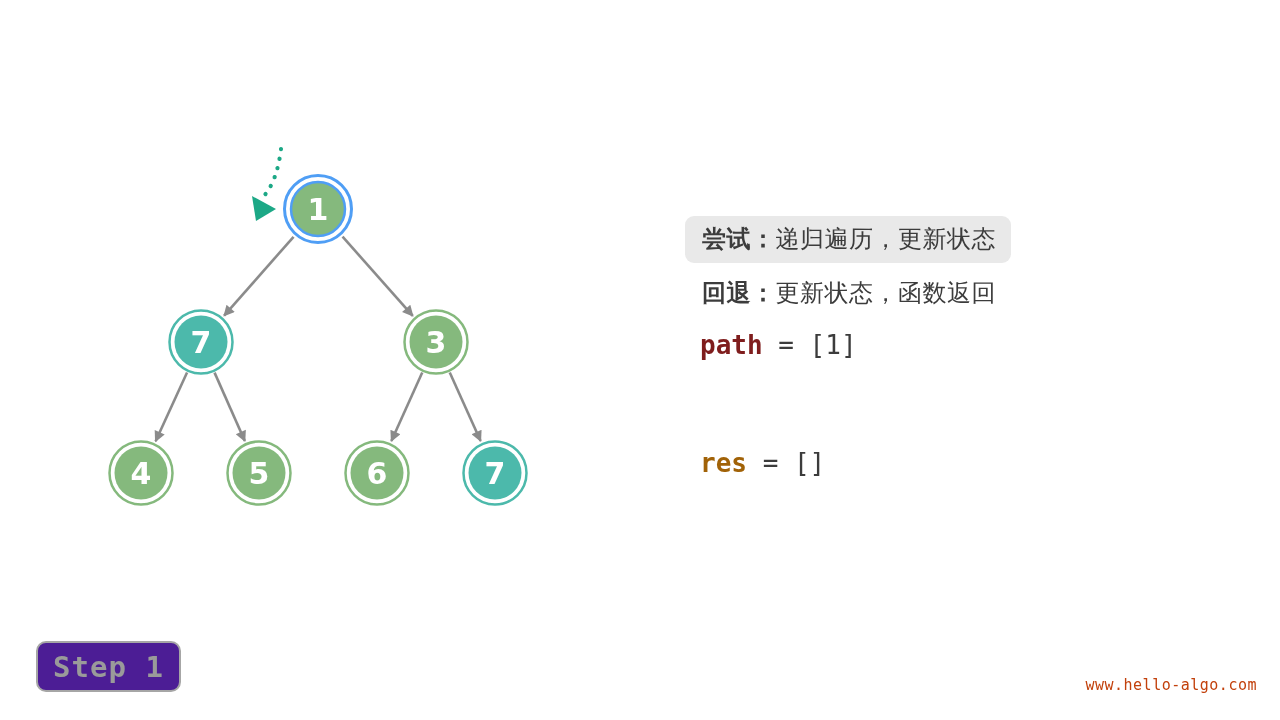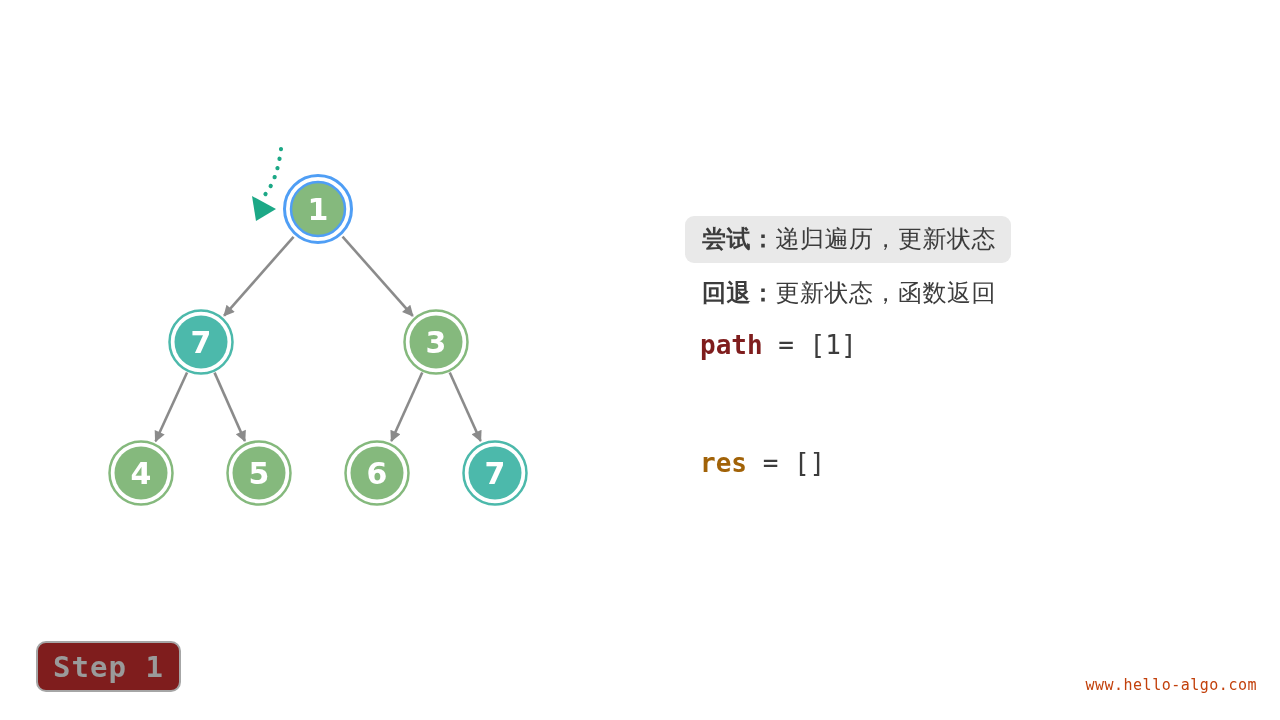--- a/index.html
+++ b/index.html
@@ -42,21 +42,21 @@
   }
   .path-line { top: 114px; }
   .res-line  { top: 232px; }
   .code-var  { font-weight: bold; }
   .path-line .code-var { color: #7f1d1d; }
   .res-line  .code-var { color: #a16207; }
 
   .step-box {
     position: absolute; left: 36px; top: 641px;
     width: 145px; height: 51px;
-    background: #7f1d1d;
+    background: #4c1d95;
     border: 2px solid #a6a6a6;
     border-radius: 10px;
     box-sizing: border-box;
     display: flex; align-items: center; justify-content: center;
     font-family: "DejaVu Sans Mono", "Liberation Mono", monospace;
     font-weight: bold;
     font-size: 29px;
     color: #9a9a9a;
     letter-spacing: 1px;
   }

